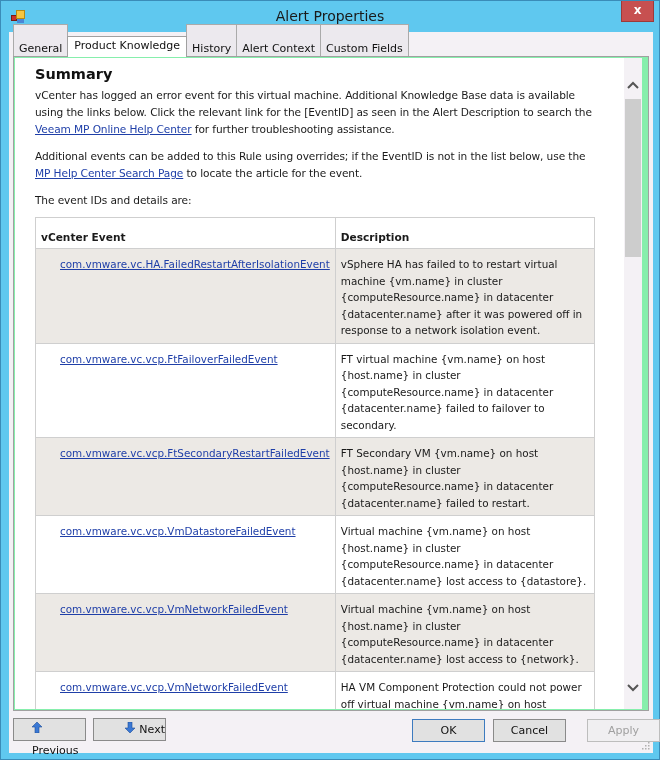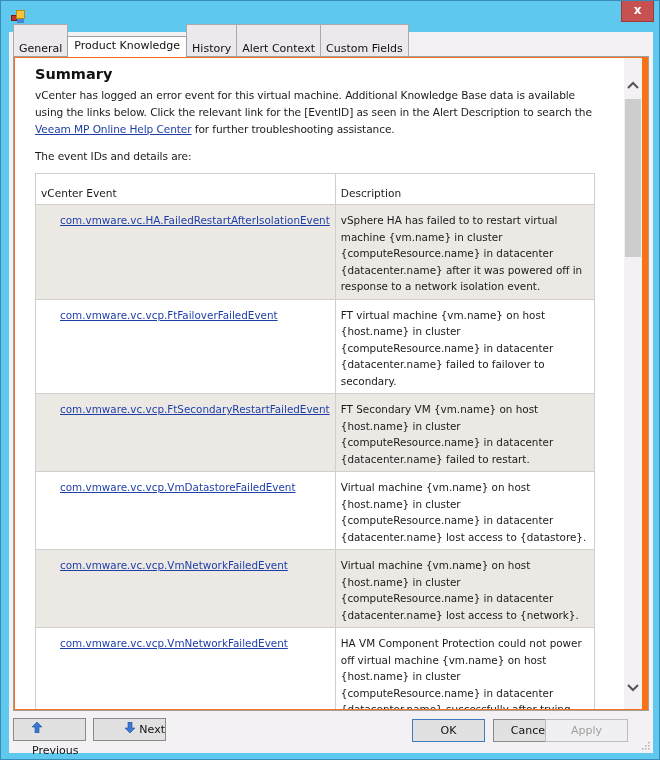--- a/index.html
+++ b/index.html
@@ -45,37 +45,37 @@
     height: 18px; padding: 16px 5px; border: 1px solid #aaa; border-bottom: none;
     background: #ece9ee; font-size: 11px; line-height: 16px; margin-right: -1px; color: #111;
     white-space: nowrap;
   }
   .tab.active {
     height: 21px; background: #fff; border-color: #a0a0a0; position: relative; z-index: 2;
     padding: 0 6px; line-height: 17px; margin-top: -3px;
   }
   .panel {
     position: absolute; left: 4px; top: 24px; width: 636px; height: 655px;
-    background: #f97316; border: 1px solid #a0a0a0;
+    background: #86efac; border: 1px solid #a0a0a0;
   }
   .content {
     position: absolute; left: 1px; top: 1px; width: 609px; height: 651px;
     overflow: hidden; background: #fff;
   }
   .inner { position: absolute; left: 20px; top: 8px; width: 560px; font-family: "DejaVu Sans", sans-serif; }
   h2 { font-size: 14.5px; font-weight: bold; margin: 0 0 5px 0; color: #111; font-family: "DejaVu Sans", sans-serif; }
   p { font-size: 10.6px; line-height: 17px; margin: 0 0 10px 0; color: #1a1a1a; letter-spacing: -0.1px; }
   a, .link { color: #1f3fa8; text-decoration: underline; }
   .causes-title { margin-top: 4px; }
   table {
     border-collapse: collapse; width: 560px; margin-top: 8px;
     font-size: 10.4px; color: #1a1a1a;
   }
   th, td { border: 1px solid #cfcfcf; text-align: left; vertical-align: top; }
-  th { font-weight: normal; padding: 13px 5px 5px 5px; height: 27px; background: #fff; font-size: 10.6px; }
+  th { font-weight: bold; padding: 13px 5px 5px 5px; height: 27px; background: #fff; font-size: 10.6px; }
   td { padding: 7px 5px 4px 5px; line-height: 16.5px; }
   td.ev { width: 286px; padding-left: 24px; }
   tr.shade td { background: #ece9e5; }
   tr.plain td { background: #fff; }
   .scrollbar {
     position: absolute; left: 610px; top: 1px; width: 18px; height: 651px;
     background: #f4f1f5;
   }
   .sb-up, .sb-down {
     position: absolute; left: 0; width: 18px; height: 18px; text-align: center;
@@ -99,37 +99,39 @@
 </head>
 <body>
 
 <div class="window">
   <div class="titlebar">
     <div class="app-icon">
       <div class="a"></div>
         <div class="b"></div>
         <div class="c"></div>
     </div>
+    <div class="title">Alert Properties</div>
     <div class="close-btn">x</div>
   </div>
 
   <div class="client">
     <div class="tabs">
       <div class="tab">General</div>
       <div class="tab active">Product Knowledge</div>
       <div class="tab">History</div>
       <div class="tab">Alert Context</div>
       <div class="tab">Custom Fields</div>
     </div>
 
     <div class="panel">
       <div class="content">
         <div class="inner">
           <h2>Summary</h2>
           <p><span>vCenter has logged an error event for this virtual machine. Additional Knowledge Base data is available using the links below. Click the relevant link for the [EventID] as seen in the Alert Description to search the </span><a class="link">Veeam MP Online Help Center</a><span> for further troubleshooting assistance.</span></p>
+          <p><span>Additional events can be added to this Rule using overrides; if the EventID is not in the list below, use the </span><a class="link">MP Help Center Search Page</a><span> to locate the article for the event.</span></p>
 
           <p style="margin-bottom:0">The event IDs and details are:</p>
 
           <table>
             <thead>
               <tr>
                 <th>vCenter Event</th>
                 <th>Description</th>
               </tr>
             </thead>
@@ -189,21 +191,21 @@
     <div class="btn" style="left:84px; top:686px; width:73px; text-align:right; padding-left:13px;">
       <span class="arrow">
         <svg width="10" height="11" viewBox="0 0 10 11">
             <path d="M5 11 L10 6 L7 6 L7 0 L3 0 L3 6 L0 6 Z" fill="#3a78d4" stroke="#1f4f99" stroke-width="0.6"></path>
           </svg>
       </span><span>Next</span>
     </div>
 
     <div class="btn default" style="left:403px; top:687px; width:73px;">OK</div>
     <div class="btn" style="left:484px; top:687px; width:73px;">Cancel</div>
-    <div class="btn disabled" style="left:536px; top:687px; width:83px;">Apply</div>
+    <div class="btn disabled" style="left:578px; top:687px; width:73px;">Apply</div>
 
     <div class="grip">
       <svg width="8" height="8" viewBox="0 0 8 8">
           <g fill="#b0b0b0">
             <rect x="6" y="0" width="1.5" height="1.5"></rect>
             <rect x="3" y="3" width="1.5" height="1.5"></rect>
             <rect x="6" y="3" width="1.5" height="1.5"></rect>
             <rect x="0" y="6" width="1.5" height="1.5"></rect>
             <rect x="3" y="6" width="1.5" height="1.5"></rect>
             <rect x="6" y="6" width="1.5" height="1.5"></rect>

